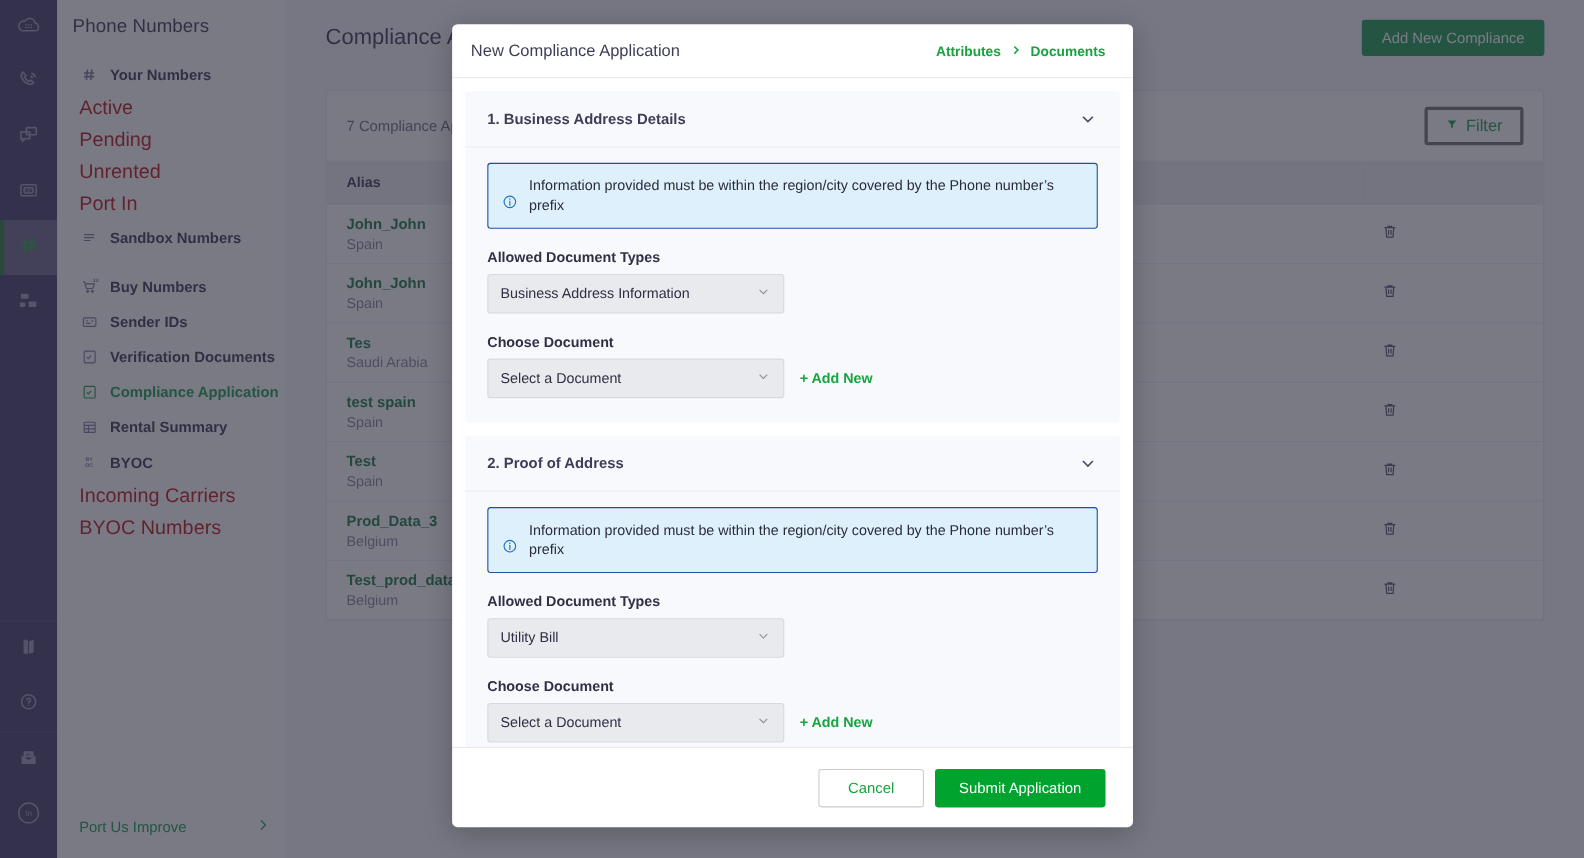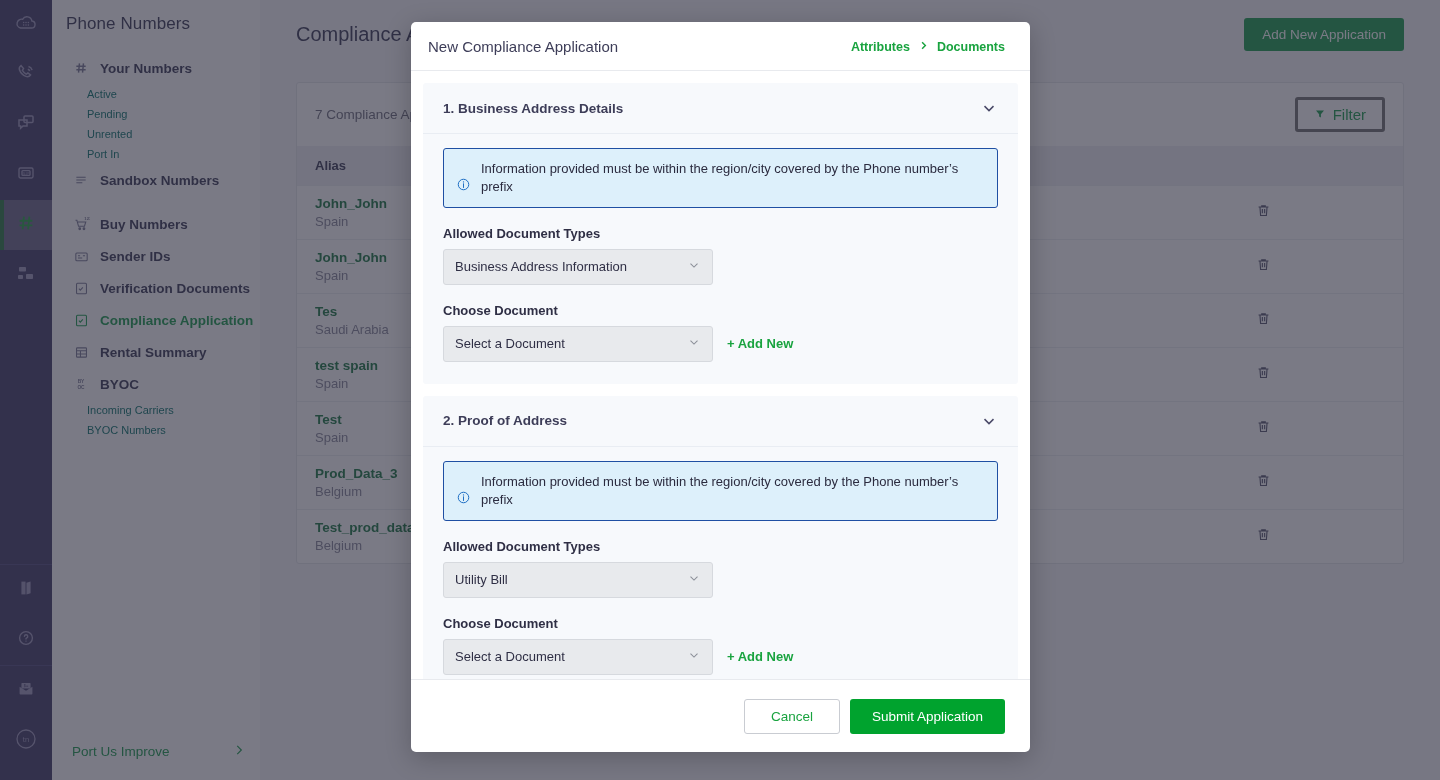--- a/index.html
+++ b/index.html
@@ -43,21 +43,21 @@
     padding: 14px 0 12px 14px; letter-spacing: .1px;
   }
   .nav-list { padding-top: 6px; }
   .nav-item {
     display: flex; align-items: center; gap: 10px;
     padding: 7px 0 7px 20px; font-size: 13.5px; color: #3d3d58;
     font-weight: 600;
   }
   .nav-item.accent { color: #1e9e50; }
   .nav-sub {
-    padding: 4px 0 4px 35px; font-size: 11px; color: #0f766e; font-weight: 400;
+    padding: 4px 0 4px 20px; font-size: 18px; color: #b91c1c; font-weight: 400;
   }
   .nav-ico { width: 18px; height: 18px; display: inline-flex; align-items: center; justify-content: center; color: #7c7c96; }
   .nav-item.accent .nav-ico { color: #1e9e50; }
   .sidebar-foot {
     margin-top: auto; display: flex; align-items: center; justify-content: space-between;
     padding: 14px 14px 20px 20px; font-size: 13.5px; color: #1e9e50;
   }
 
   
   .main { flex: 1 1 auto; height: 780px; background: #f7f8fa; position: relative; }
@@ -371,21 +371,21 @@
         </span>
       </div>
     </div>
 
     <div class="main">
       <div class="main-head">
         <div class="page-title">
           <span>Compliance Application</span>
           <span class="beta-badge">Beta</span>
         </div>
-        <button class="btn-primary">Add New Application</button>
+        <button class="btn-primary">Add New Compliance</button>
       </div>
 
       <div class="panel">
         <div class="panel-head">
           <span class="panel-count">7 Compliance Applications</span>
           <button class="btn-ghost">
             <span>
               <svg width="12" height="12" viewBox="0 0 24 24" fill="currentColor">
                   <path d="M4 5h16l-6.2 7.4V19l-3.6-2v-4.6z"></path>
                 </svg>

